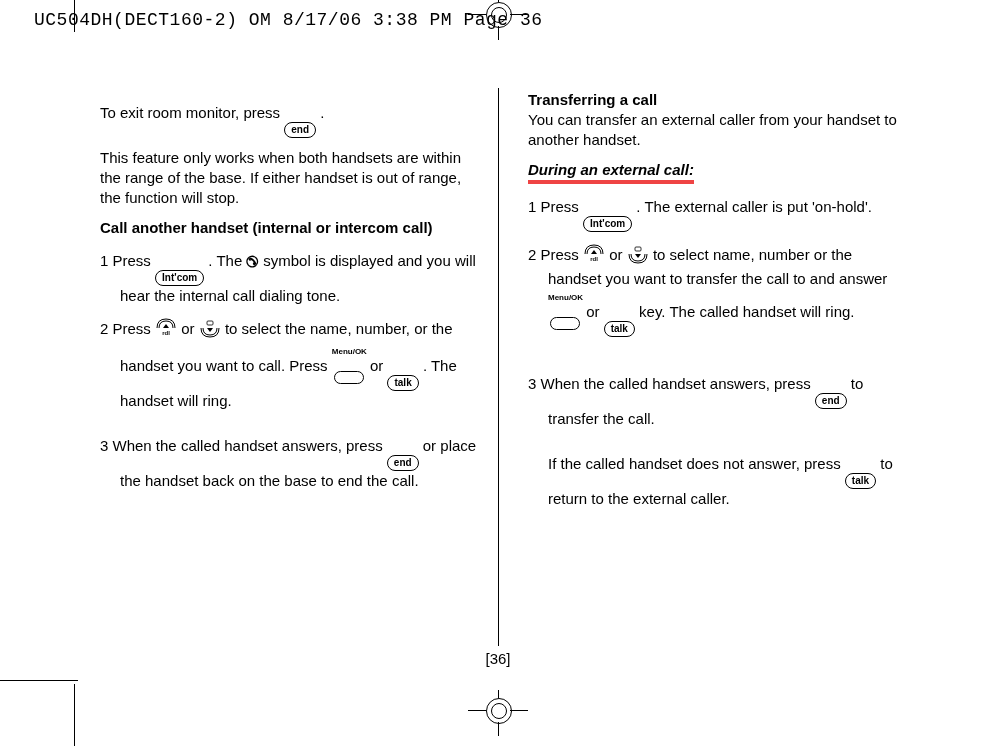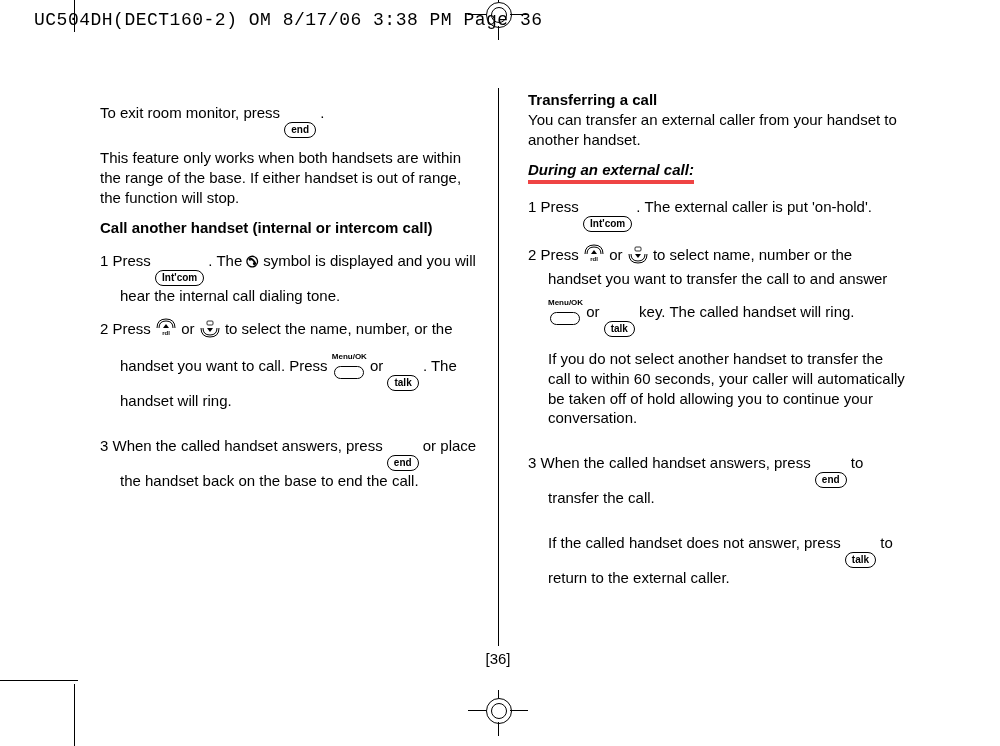--- a/index.html
+++ b/index.html
@@ -90,21 +90,21 @@
     line-height: 1;
     padding: 2px 6px 2px 6px;
     vertical-align: middle;
     position: relative;
     text-indent: 0;
     margin-top: 32px;
   }
   .menuok {
     display: inline-block;
     position: relative;
-    width: 34px; height: 24px;
+    width: 34px; height: 34px;
     vertical-align: middle;
     text-indent: 0;
   }
   .menuok .lbl {
     position: absolute; top: -3px; left: 0; right: 0;
     text-align: center; font-size: 8px; font-weight: bold;
   }
   .menuok .oval {
     position: absolute; bottom: 0; left: 2px; right: 2px; height: 11px;
     border: 1px solid #000; border-radius: 999px;
@@ -253,21 +253,20 @@
         <span class="lbl">Menu/OK</span>
         <span class="oval"></span>
       </span>
       <span> or </span>
       <span class="btn">talk</span>
       <span> key. The called handset will ring.</span>
     </li>
   </ol>
 
   <div class="note-row">
-    <div class="note-body">If you do not select another handset to transfer the call to within 60 seconds, your caller will automatically be taken off of hold allowing you to continue your conversation.</div>
   </div>
 
   <ol class="steps">
     <li>
       <span>3  When the called handset answers, press </span>
       <span class="btn">end</span>
       <span> to transfer the call.</span>
     </li>
   </ol>
 

